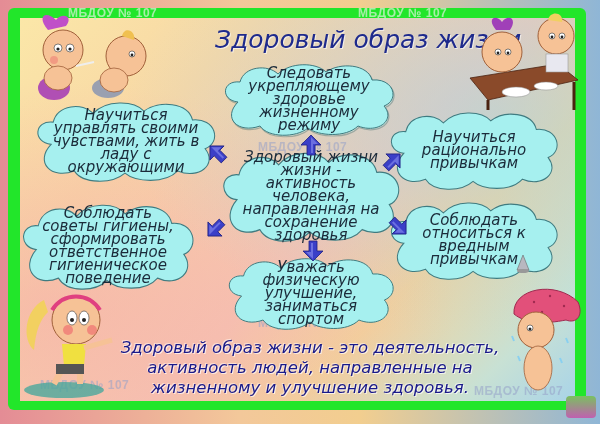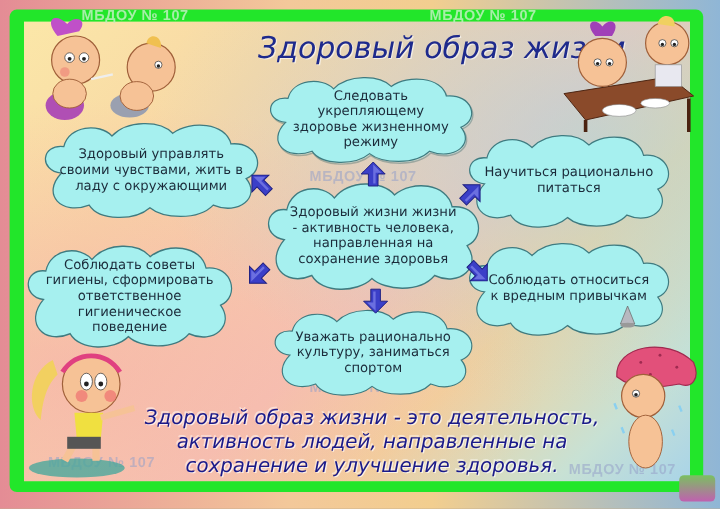--- a/index.html
+++ b/index.html
@@ -14,21 +14,21 @@
   .panel::before { content:""; position:absolute; inset:0;
     background: radial-gradient(ellipse at 85% 25%, rgba(160,215,235,0.55), transparent 55%),
                 radial-gradient(ellipse at 5% 75%, rgba(246,160,170,0.45), transparent 55%); }
   .watermark { position:absolute; font-family:Liberation Sans, sans-serif; font-weight:bold;
     font-size:12px; color:rgba(150,160,200,0.55); letter-spacing:0.5px; white-space:nowrap; }
   .title { position:absolute; left:215px; top:25px; font-size:25px; font-style:italic;
     color:#1e2a8c; white-space:nowrap; text-shadow:1px 1px 0 rgba(255,255,255,0.6); }
   .cloud { position:absolute; }
   .cloud svg { position:absolute; left:0; top:0; width:100%; height:100%; overflow:visible; }
   .cloud .txt { position:absolute; inset:0; display:flex; align-items:center; justify-content:center;
-    text-align:center; font-size:11px; line-height:13px; color:#1b2b3a;
+    text-align:center; font-style:italic; font-size:15px; line-height:13px; color:#1b2b3a;
     padding:0 18px; box-sizing:border-box; }
   .arrow { position:absolute; width:22px; height:22px; }
   .bottom-text { position:absolute; left:110px; top:338px; width:400px; text-align:center;
     font-style:italic; font-size:16.5px; line-height:20px; color:#1a1a8a;
     text-shadow:1px 1px 0 rgba(255,255,255,0.7), -1px -1px 0 rgba(255,255,255,0.5); }
   .char { position:absolute; }
 </style>
 </head>
 <body>
 
@@ -50,28 +50,28 @@
     <path d="M20,40 C2,38 4,18 22,20 C26,4 50,2 60,12 C72,0 98,0 108,10 C122,0 150,2 154,18 C176,16 182,38 166,44 C178,58 160,72 140,64 C128,76 100,74 90,66 C78,76 50,76 42,64 C20,72 4,56 20,40 Z" fill="#a6f0ef" stroke="#2e5f63" stroke-width="1.2" transform="translate(1,1.5)" opacity="0.35"></path>
     <path d="M20,40 C2,38 4,18 22,20 C26,4 50,2 60,12 C72,0 98,0 108,10 C122,0 150,2 154,18 C176,16 182,38 166,44 C178,58 160,72 140,64 C128,76 100,74 90,66 C78,76 50,76 42,64 C20,72 4,56 20,40 Z" fill="#a6f0ef" stroke="#3f7b80" stroke-width="1"></path>
   </svg>
   <div class="txt">Следовать укрепляющему здоровье жизненному режиму</div>
 </div>
 
 <div class="cloud" style="left:30px;top:100px;width:192px;height:82px;">
   <svg viewBox="0 0 182 74" preserveAspectRatio="none">
     <path d="M20,40 C2,38 4,18 22,20 C26,4 50,2 60,12 C72,0 98,0 108,10 C122,0 150,2 154,18 C176,16 182,38 166,44 C178,58 160,72 140,64 C128,76 100,74 90,66 C78,76 50,76 42,64 C20,72 4,56 20,40 Z" fill="#a6f0ef" stroke="#3f7b80" stroke-width="1"></path>
   </svg>
-  <div class="txt">Здоровый управлять своими чувствами, жить в ладу с окружающими</div>
+  <div class="txt">Научиться управлять своими чувствами, жить в ладу с окружающими</div>
 </div>
 
 <div class="cloud" style="left:384px;top:110px;width:180px;height:80px;">
   <svg viewBox="0 0 182 74" preserveAspectRatio="none">
     <path d="M20,40 C2,38 4,18 22,20 C26,4 50,2 60,12 C72,0 98,0 108,10 C122,0 150,2 154,18 C176,16 182,38 166,44 C178,58 160,72 140,64 C128,76 100,74 90,66 C78,76 50,76 42,64 C20,72 4,56 20,40 Z" fill="#a6f0ef" stroke="#3f7b80" stroke-width="1"></path>
   </svg>
-  <div class="txt">Научиться рационально питаться</div>
+  <div class="txt">Научиться рационально привычкам</div>
 </div>
 
 <div class="cloud" style="left:216px;top:150px;width:190px;height:92px;">
   <svg viewBox="0 0 182 74" preserveAspectRatio="none">
     <path d="M20,40 C2,38 4,18 22,20 C26,4 50,2 60,12 C72,0 98,0 108,10 C122,0 150,2 154,18 C176,16 182,38 166,44 C178,58 160,72 140,64 C128,76 100,74 90,66 C78,76 50,76 42,64 C20,72 4,56 20,40 Z" fill="#a6f0ef" stroke="#3f7b80" stroke-width="1"></path>
   </svg>
   <div class="txt" style="padding:0 24px;">Здоровый жизни жизни - активность человека, направленная на сохранение здоровья</div>
 </div>
 
 <div class="cloud" style="left:16px;top:202px;width:184px;height:88px;">
@@ -85,21 +85,21 @@
   <svg viewBox="0 0 182 74" preserveAspectRatio="none">
     <path d="M20,40 C2,38 4,18 22,20 C26,4 50,2 60,12 C72,0 98,0 108,10 C122,0 150,2 154,18 C176,16 182,38 166,44 C178,58 160,72 140,64 C128,76 100,74 90,66 C78,76 50,76 42,64 C20,72 4,56 20,40 Z" fill="#a6f0ef" stroke="#3f7b80" stroke-width="1"></path>
   </svg>
   <div class="txt">Соблюдать относиться к вредным привычкам</div>
 </div>
 
 <div class="cloud" style="left:222px;top:256px;width:178px;height:74px;">
   <svg viewBox="0 0 182 74" preserveAspectRatio="none">
     <path d="M20,40 C2,38 4,18 22,20 C26,4 50,2 60,12 C72,0 98,0 108,10 C122,0 150,2 154,18 C176,16 182,38 166,44 C178,58 160,72 140,64 C128,76 100,74 90,66 C78,76 50,76 42,64 C20,72 4,56 20,40 Z" fill="#a6f0ef" stroke="#3f7b80" stroke-width="1"></path>
   </svg>
-  <div class="txt">Уважать рационально культуру, заниматься спортом</div>
+  <div class="txt">Уважать физическую улучшение, заниматься спортом</div>
 </div>
 
 <svg class="arrow" style="left:300px;top:134px;" viewBox="0 0 22 22">
   <path d="M11,1 L21,11 L15,11 L15,21 L7,21 L7,11 L1,11 Z" fill="#3b3fc8" stroke="#1e1f80" stroke-width="0.8"></path>
   <path d="M11,3 L18,10 L13,10 L13,19 L11,19 Z" fill="#8c90f0" opacity="0.6"></path>
 </svg>
 <svg class="arrow" style="left:206px;top:142px;transform:rotate(-45deg);" viewBox="0 0 22 22">
   <path d="M11,1 L21,11 L15,11 L15,21 L7,21 L7,11 L1,11 Z" fill="#3b3fc8" stroke="#1e1f80" stroke-width="0.8"></path>
   <path d="M11,3 L18,10 L13,10 L13,19 L11,19 Z" fill="#8c90f0" opacity="0.6"></path>
 </svg>
@@ -190,13 +190,13 @@
   <path d="M6,56 l2,5 M60,58 l2,5 M12,76 l2,5 M54,78 l2,5" stroke="#8ad0f0" stroke-width="2"></path>
 </svg>
 
 <svg class="char" style="left:514px;top:254px;width:18px;height:22px;" viewBox="0 0 18 22">
   <path d="M9,1 L15,16 L3,16 Z" fill="#b8b8c0" stroke="#666" stroke-width="0.6"></path>
   <ellipse cx="9" cy="17" rx="6" ry="2" fill="#999"></ellipse>
 </svg>
 
 <div class="char" style="left:566px;top:396px;width:30px;height:22px;background:linear-gradient(#7ac060,#c060b0);border-radius:4px;"></div>
 
-<div class="bottom-text">Здоровый образ жизни - это деятельность, активность людей, направленные на сохранение и улучшение здоровья.</div>
+<div class="bottom-text">Здоровый образ жизни - это деятельность, активность людей, направленные на жизненному и улучшение здоровья.</div>
 
 </body></html>

